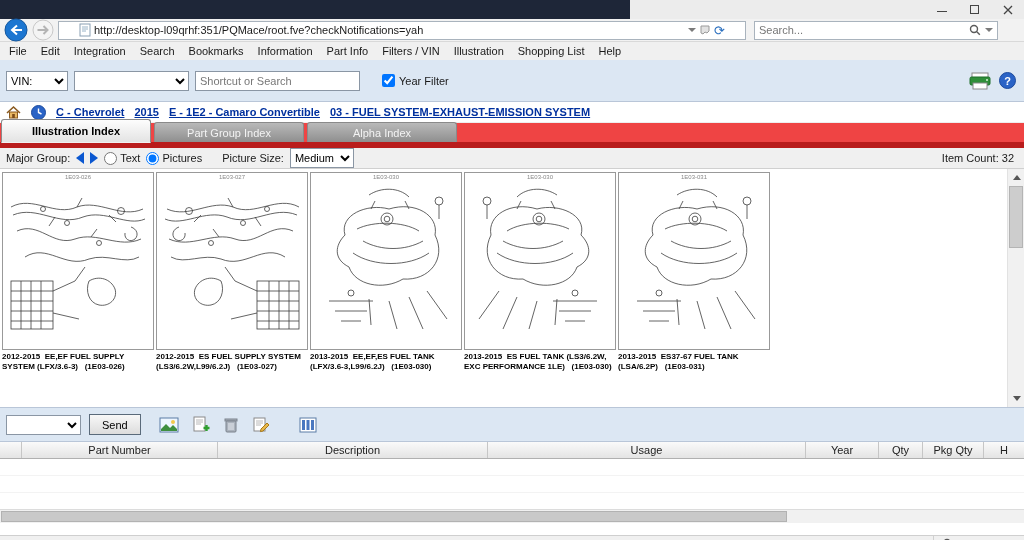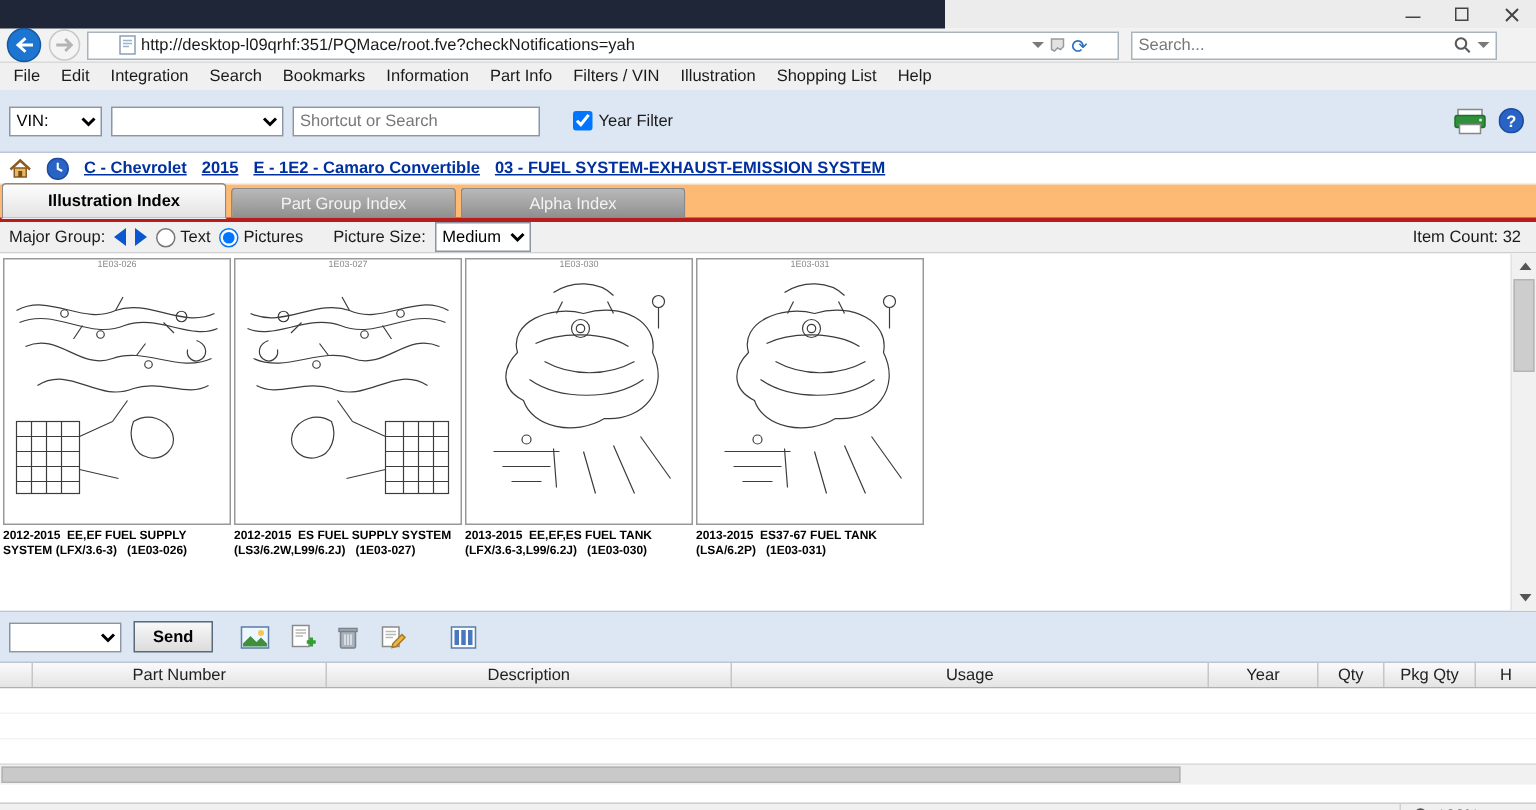--- a/index.html
+++ b/index.html
@@ -38,21 +38,21 @@
   .chk-wrap { display:flex; align-items:flex-end; gap:4px; margin-left:16px; cursor:pointer; }
   .toolbar-right { margin-left:auto; display:flex; align-items:center; gap:8px; padding-right:2px; }
   .tool-icon { cursor:pointer; display:flex; align-items:center; }
 
   
   .breadcrumb { height:21px; background:#fff; display:flex; align-items:center; gap:10px; padding-left:6px; border-bottom:1px solid #eee; }
   .crumb { color:#00309e; font-weight:bold; text-decoration:underline; cursor:pointer; white-space:nowrap; }
   .crumb-icon { display:flex; align-items:center; cursor:pointer; }
 
   
-  .tabsrow { height:25px; background:#fdba74; display:flex; align-items:flex-end; padding-left:1px; border-bottom:3px solid #b91c1c; }
+  .tabsrow { height:25px; background:#ef4444; display:flex; align-items:flex-end; padding-left:1px; border-bottom:6px solid #b91c1c; }
   .tab { width:150px; margin-right:3px; display:flex; align-items:center; justify-content:center; border:1px solid #8a8a8a; border-bottom:none; border-radius:3px 3px 0 0; cursor:pointer; white-space:nowrap; }
   .tab.active { height:24px; background:linear-gradient(#fdfdfd,#e3e3e3); font-weight:bold; color:#000; margin-bottom:-1px; border-bottom:1px solid #f0f0f0; z-index:2; position:relative; }
   .tab.inactive { height:20px; background:linear-gradient(#b9b9b9,#8f8f8f); color:#f3f3f3; }
 
   
   .filterbar { height:21px; background:#f0f0f0; border-bottom:1px solid #d0d0d0; display:flex; align-items:center; padding:0 6px; gap:6px; }
   .tri-left { width:0; height:0; border-top:6px solid transparent; border-bottom:6px solid transparent; border-right:8px solid #0a57d0; cursor:pointer; }
   .tri-right { width:0; height:0; border-top:6px solid transparent; border-bottom:6px solid transparent; border-left:8px solid #0a57d0; cursor:pointer; }
   .radio-wrap { display:flex; align-items:center; gap:3px; cursor:pointer; }
   .radio-wrap.first { }
@@ -72,21 +72,21 @@
   .vscroll { position:absolute; top:0; right:0; width:17px; height:238px; background:#f1f1f1; border-left:1px solid #e2e2e2; }
   .vs-btn { position:absolute; left:0; width:17px; height:17px; display:flex; align-items:center; justify-content:center; cursor:pointer; }
   .vs-up { top:0; } .vs-down { bottom:0; }
   .tri-up { width:0;height:0;border-left:4px solid transparent;border-right:4px solid transparent;border-bottom:5px solid #555; }
   .tri-down { width:0;height:0;border-left:4px solid transparent;border-right:4px solid transparent;border-top:5px solid #555; }
   .vs-thumb { position:absolute; top:17px; left:1px; right:1px; height:62px; background:#cdcdcd; border:1px solid #b4b4b4; cursor:pointer; }
 
   
   .bottombar { height:35px; background:#dce7f3; border-top:1px solid #b9c6d8; border-bottom:1px solid #b9c6d8; display:flex; align-items:center; padding:0 6px; gap:8px; }
   .bb-select { width:75px; }
-  .send-btn { height:21px; padding:0 12px; font-size:11px; font-family:"Liberation Sans", sans-serif; background:linear-gradient(#f8f8f8,#dcdcdc); border:1px solid #5a6a7a; cursor:pointer;font-weight:bold; }
+  .send-btn { height:21px; padding:0 12px; font-size:11px; font-family:"Liberation Sans", sans-serif; background:linear-gradient(#f8f8f8,#dcdcdc); border:1px solid #5a6a7a; cursor:pointer; }
   .bb-icons { display:flex; align-items:center; gap:13px; margin-left:10px; }
   .bb-icons .tool-icon.sep { margin-left:16px; }
 
   
   .thead { height:17px; display:flex; background:linear-gradient(#fafafa,#e4e4e4); border-bottom:1px solid #b0b0b0; }
   .th { display:flex; align-items:center; justify-content:center; border-right:1px solid #c6c6c6; font-size:11px; color:#222; overflow:hidden; white-space:nowrap; cursor:pointer; }
   .th.c0{width:22px}.th.c1{width:196px}.th.c2{width:270px}.th.c3{width:318px}.th.c4{width:73px}.th.c5{width:44px}.th.c6{width:61px}.th.c7{width:40px;border-right:none}
   .tbody { height:50px; background:#fff; }
   .trow { height:17px; border-bottom:1px solid #f3f3f3; }
 
@@ -306,20 +306,29 @@
     <div class="thumb">
       <div class="imgbox">
         <span class="img-code">1E03-030</span>
         <svg viewBox="0 0 150 176">
             <use href="#g-tank"></use>
           </svg>
       </div>
       <div class="cap">2013-2015  EE,EF,ES FUEL TANK (LFX/3.6-3,L99/6.2J)   (1E03-030)</div>
     </div>
 
+    <div class="thumb">
+      <div class="imgbox">
+        <span class="img-code">1E03-030</span>
+        <svg viewBox="0 0 150 176" class="mirror">
+            <use href="#g-tank"></use>
+          </svg>
+      </div>
+      <div class="cap">2013-2015  ES FUEL TANK (LS3/6.2W, EXC PERFORMANCE 1LE)   (1E03-030)</div>
+    </div>
 
     <div class="thumb">
       <div class="imgbox">
         <span class="img-code">1E03-031</span>
         <svg viewBox="0 0 150 176">
             <use href="#g-tank"></use>
           </svg>
       </div>
       <div class="cap">2013-2015  ES37-67 FUEL TANK (LSA/6.2P)   (1E03-031)</div>
     </div>

